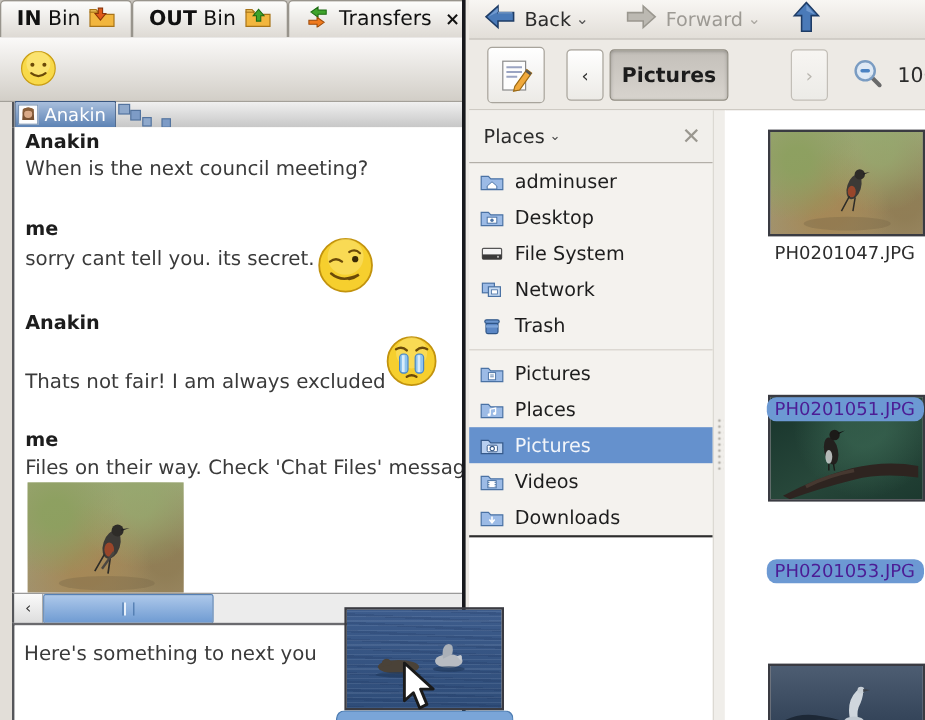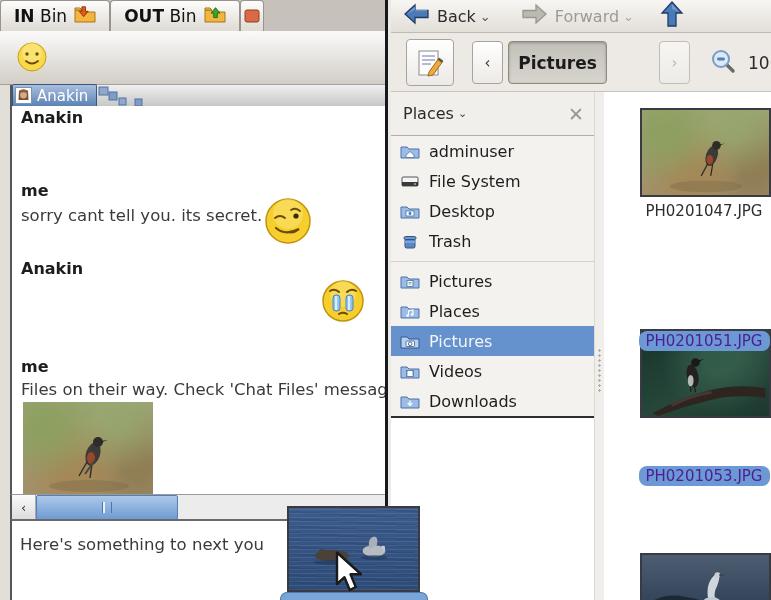--- a/index.html
+++ b/index.html
@@ -165,20 +165,30 @@
     <div class="chat-tab">
       <span><span class="b">OUT</span><span> Bin</span></span>
       <span>
         <svg width="22" height="18" viewBox="0 0 22 18">
           <path d="M1 5 l6 0 2 2 12 0 0 10 -20 0 z" fill="#f2b63e" stroke="#a87418"></path>
           <path d="M1 5 l0 -2 5 0 2 2 z" fill="#f8cc66" stroke="#a87418"></path>
           <path d="M13 14 l0 -5 -3 0 5 -6 5 6 -3 0 0 5 z" fill="#3fa32c" stroke="#1d6a12" transform="translate(-2,0) scale(0.9)"></path>
         </svg>
       </span>
     </div>
+    <div class="chat-tab">
+      <span>
+        <svg width="22" height="18" viewBox="0 0 22 18">
+          <path d="M20 4 l-8 0 0 -3 -7 5 7 5 0 -3 8 0 z" fill="#3fa32c" stroke="#1d6a12" transform="scale(0.85) translate(1,0)"></path>
+          <path d="M2 12 l8 0 0 -3 7 5 -7 5 0 -3 -8 0 z" fill="#ef7a1e" stroke="#9c4a08" transform="scale(0.85) translate(2,2)"></path>
+        </svg>
+      </span>
+      <span>Transfers</span>
+      <span class="close-x">×</span>
+    </div>
     <div class="chat-tab partial">
       <svg width="18" height="18" viewBox="0 0 18 18">
         <rect x="2" y="3" width="14" height="12" rx="2" fill="#d86a4a" stroke="#93401f"></rect>
       </svg>
     </div>
   </div>
 
   <div class="chat-toolbar">
     <span class="smiley-btn">
       <svg width="32" height="32" viewBox="0 0 32 32">
@@ -206,35 +216,37 @@
     <svg width="60" height="21" viewBox="0 0 60 21">
       <rect x="2" y="2" width="9" height="8" fill="#8fa9cc" stroke="#53739e"></rect>
       <rect x="12" y="7" width="8" height="8" fill="#7d9bc6" stroke="#53739e"></rect>
       <rect x="22" y="13" width="7" height="7" fill="#8fa9cc" stroke="#53739e"></rect>
       <rect x="38" y="14" width="7" height="7" fill="#7d9bc6" stroke="#53739e"></rect>
     </svg>
   </div>
 
   <div class="msg-area">
     <div class="sender" style="top:2px">Anakin</div>
+    <div class="msg" style="top:25px">When is the next council meeting?</div>
 
     <div class="sender" style="top:75px">me</div>
     <div class="msg" style="top:100px">sorry cant tell you. its secret.</div>
     <span class="emoji" style="left:251px;top:90px">
       <svg width="50" height="50" viewBox="0 0 50 50">
         <circle cx="25" cy="25" r="22" fill="#f6cf2e" stroke="#c2930e" stroke-width="1.5"></circle>
         <circle cx="25" cy="18" r="15" fill="#fbe57a" opacity="0.5"></circle>
         <path d="M12 22 q5 -4 10 0" fill="none" stroke="#6b4a08" stroke-width="2" stroke-linecap="round"></path>
         <circle cx="33" cy="20" r="2.6" fill="#3a2a05"></circle>
         <path d="M28 14 q5 -3 9 1" fill="none" stroke="#6b4a08" stroke-width="1.8" stroke-linecap="round"></path>
         <path d="M13 32 q9 8 23 1 q-4 3 -8 3.5" fill="none" stroke="#6b4a08" stroke-width="2.2" stroke-linecap="round"></path>
       </svg>
     </span>
 
     <div class="sender" style="top:153px">Anakin</div>
+    <div class="msg" style="top:202px">Thats not fair! I am always excluded</div>
     <span class="emoji" style="left:308px;top:172px">
       <svg width="46" height="46" viewBox="0 0 46 46">
         <circle cx="23" cy="23" r="20" fill="#f6cf2e" stroke="#c2930e" stroke-width="1.5"></circle>
         <circle cx="23" cy="16" r="13" fill="#fbe57a" opacity="0.5"></circle>
         <path d="M10 13 q5 -3 9 1 M36 13 q-5 -3 -9 1" fill="none" stroke="#6b4a08" stroke-width="2" stroke-linecap="round"></path>
         <rect x="13" y="17" width="7" height="16" rx="3" fill="#8ec4ee" stroke="#4a86c2"></rect>
         <rect x="26" y="17" width="7" height="16" rx="3" fill="#8ec4ee" stroke="#4a86c2"></rect>
         <rect x="15" y="18" width="2.2" height="14" fill="#d8ecfb"></rect>
         <rect x="28" y="18" width="2.2" height="14" fill="#d8ecfb"></rect>
         <path d="M19 36 q4 -2.5 8 0" fill="none" stroke="#6b4a08" stroke-width="2" stroke-linecap="round"></path>
@@ -341,33 +353,41 @@
 
     <div class="side-item">
       <svg width="20" height="17" viewBox="0 0 20 17">
         <path d="M1 4 l6 0 2 2 10 0 0 9 -18 0 z" fill="#9cbbe6" stroke="#4a72a4"></path>
         <path d="M6 12 l4 -3.5 4 3.5 0 2.5 -8 0 z" fill="#fff" stroke="#4a72a4" stroke-width="0.8"></path>
       </svg>
       <span>adminuser</span>
     </div>
     <div class="side-item">
       <svg width="20" height="17" viewBox="0 0 20 17">
+        <path d="M1 4 l6 0 2 2 10 0 0 9 -18 0 z" fill="#9cbbe6" stroke="#4a72a4"></path>
+        <rect x="6" y="8" width="8" height="5" fill="#fff" stroke="#4a72a4" stroke-width="0.8"></rect>
+        <circle cx="10" cy="10.5" r="1.4" fill="#4a72a4"></circle>
+      </svg>
+      <span>Desktop</span>
+    </div>
+    <div class="side-item">
+      <svg width="20" height="17" viewBox="0 0 20 17">
         <rect x="2" y="4" width="16" height="9" rx="1" fill="#f4f4f4" stroke="#555"></rect>
         <rect x="2" y="9" width="16" height="4" fill="#3a3a3a"></rect>
         <circle cx="15" cy="11" r="0.9" fill="#bbb"></circle>
       </svg>
       <span>File System</span>
     </div>
     <div class="side-item">
       <svg width="20" height="17" viewBox="0 0 20 17">
-        <path d="M1 4 l6 0 2 2 10 0 0 9 -18 0 z" fill="#9cbbe6" stroke="#4a72a4"></path>
-        <rect x="6" y="8" width="8" height="5" fill="#fff" stroke="#4a72a4" stroke-width="0.8"></rect>
-        <circle cx="10" cy="10.5" r="1.4" fill="#4a72a4"></circle>
-      </svg>
-      <span>Desktop</span>
+        <rect x="2" y="3" width="10" height="8" fill="#9cbbe6" stroke="#4a72a4"></rect>
+        <rect x="7" y="6" width="10" height="8" fill="#c7dbf2" stroke="#4a72a4"></rect>
+        <rect x="9.5" y="8.5" width="5" height="3.5" fill="#fff" stroke="#4a72a4" stroke-width="0.7"></rect>
+      </svg>
+      <span>Network</span>
     </div>
     <div class="side-item">
       <svg width="20" height="17" viewBox="0 0 20 17">
         <rect x="5" y="6" width="10" height="9" rx="1.5" fill="#5b87c5" stroke="#2e5586"></rect>
         <rect x="5" y="8" width="10" height="2" fill="#7ca4d8"></rect>
         <rect x="4" y="3.5" width="12" height="3" rx="1.5" fill="#6c96ce" stroke="#2e5586"></rect>
       </svg>
       <span>Trash</span>
     </div>
 

